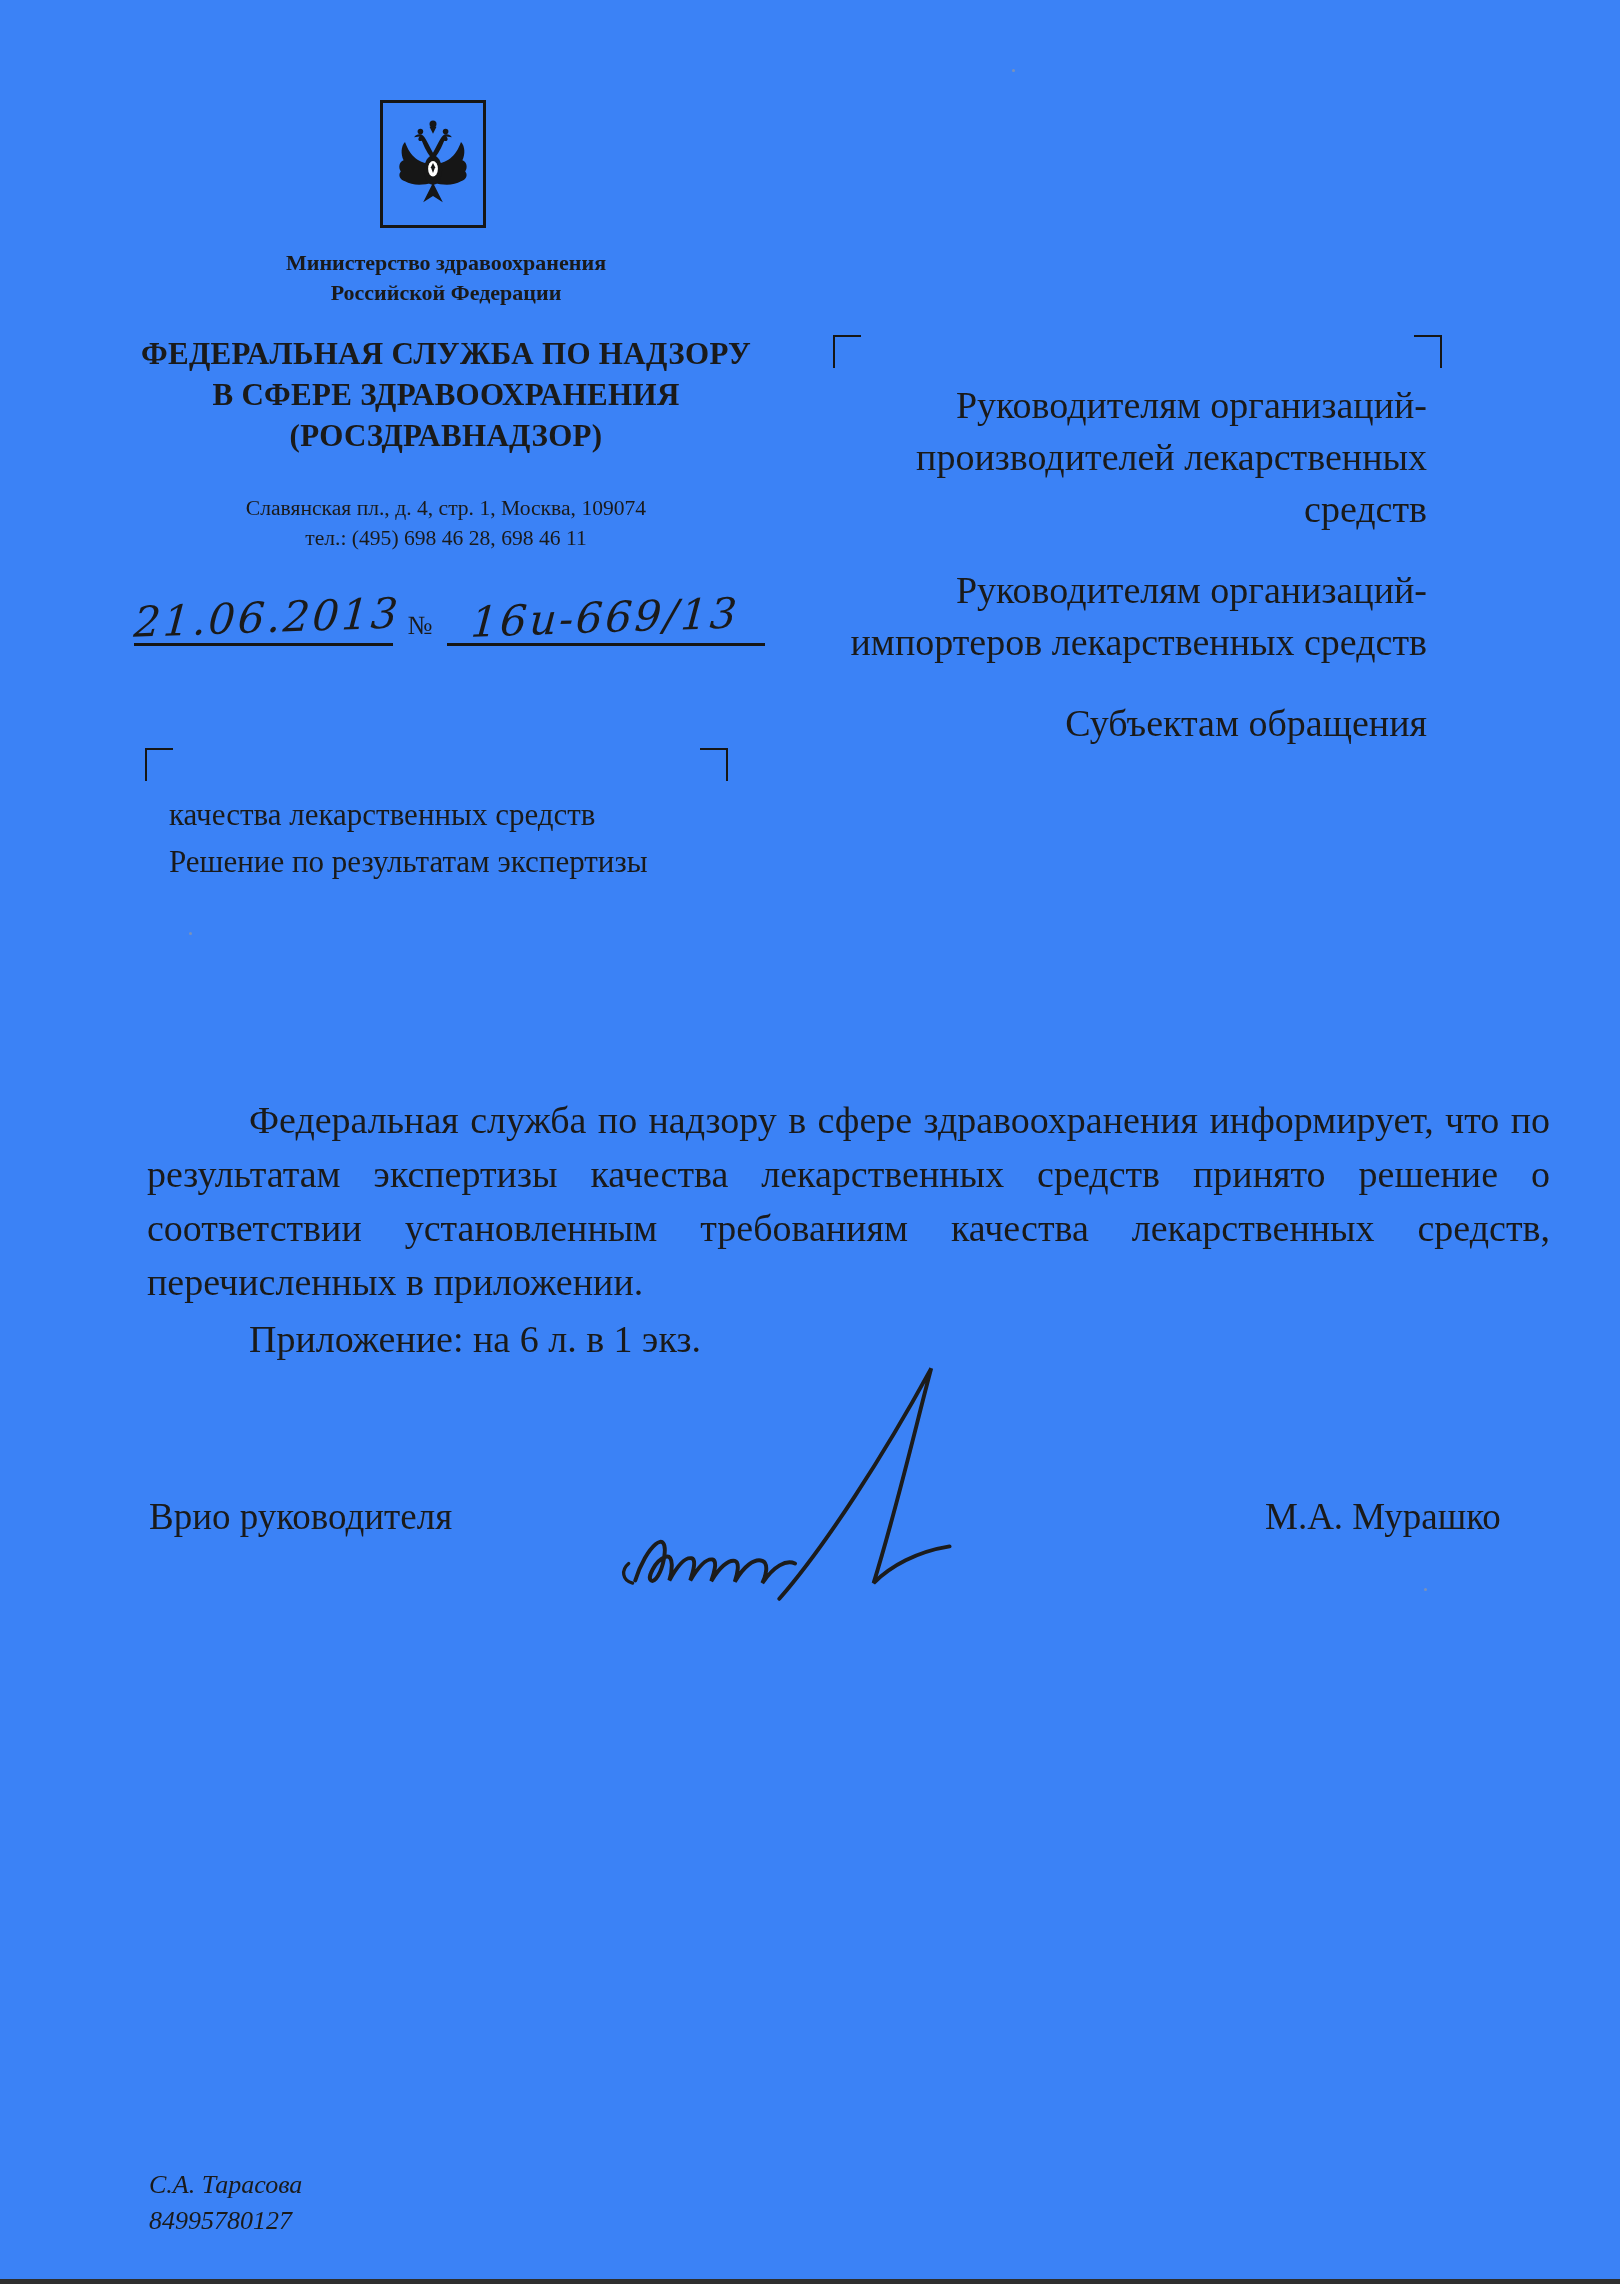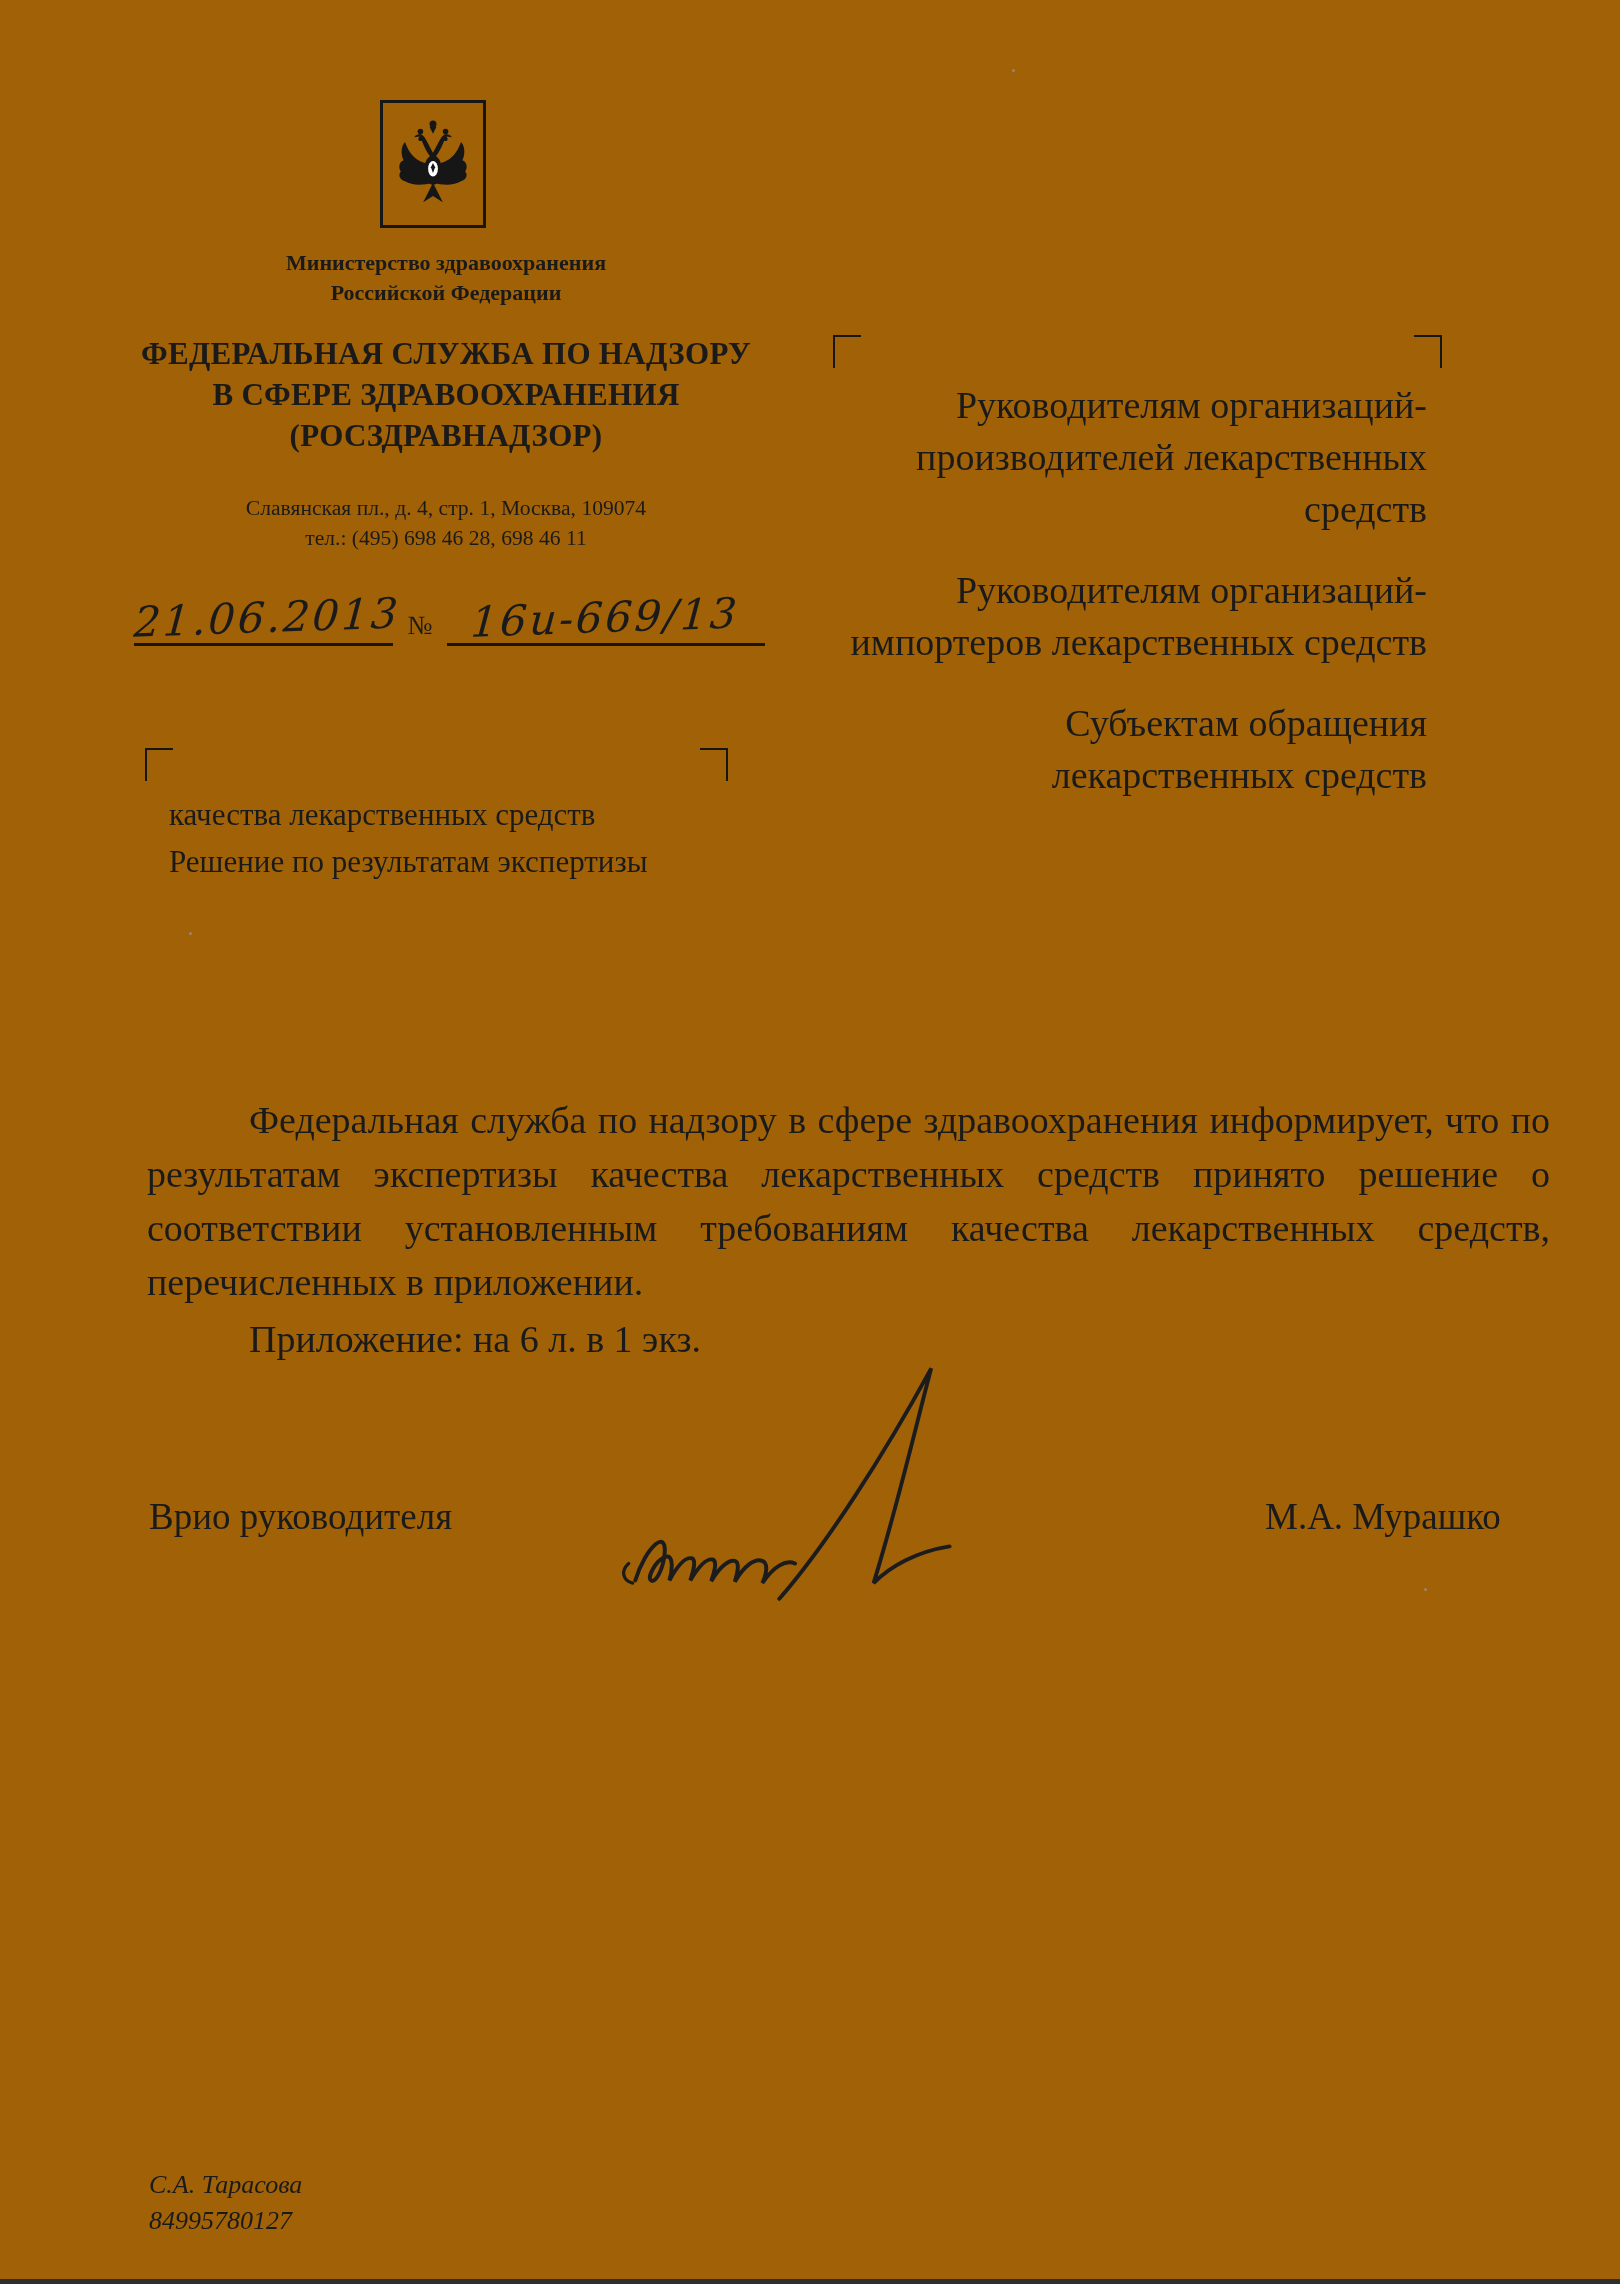--- a/index.html
+++ b/index.html
@@ -1,21 +1,21 @@
 <!DOCTYPE html>
 <html style="font-size:10.5px"><head>
 <meta charset="utf-8">
 <style>
   html, body { margin: 0; padding: 0; background: #8a8a8a; }
   .page {
     position: relative;
     width: 1620px;
     height: 2284px;
     margin: 0 auto;
-    background: #a16207;
+    background: #3b82f6;
     font-family: "Liberation Serif", serif;
     color: #1a1a1a;
     overflow: hidden;
   }
 
   
   .emblem-box {
     position: absolute;
     left: 380px; top: 100px;
     width: 106px; height: 128px;
@@ -168,21 +168,20 @@
       <div>Руководителям организаций-</div>
       <div>производителей лекарственных</div>
       <div>средств</div>
     </div>
     <div class="recipient-block">
       <div>Руководителям организаций-</div>
       <div>импортеров лекарственных средств</div>
     </div>
     <div class="recipient-block">
       <div>Субъектам обращения</div>
-      <div>лекарственных средств</div>
     </div>
   </div>
 
   <div class="body-par">Федеральная служба по надзору в сфере здравоохранения информирует, что по результатам экспертизы качества лекарственных средств принято решение о соответствии установленным требованиям качества лекарственных средств, перечисленных в приложении.</div>
 
   <div class="attachment">Приложение: на  6  л. в  1  экз.</div>
 
   <svg class="sig-svg" width="393" height="275" viewBox="0 0 600 420" xmlns="http://www.w3.org/2000/svg">
     <g fill="none" stroke="#1c1c1c" stroke-linecap="round">
       <path stroke-width="5" d="M30 326 C18 336 20 352 36 356"></path>

